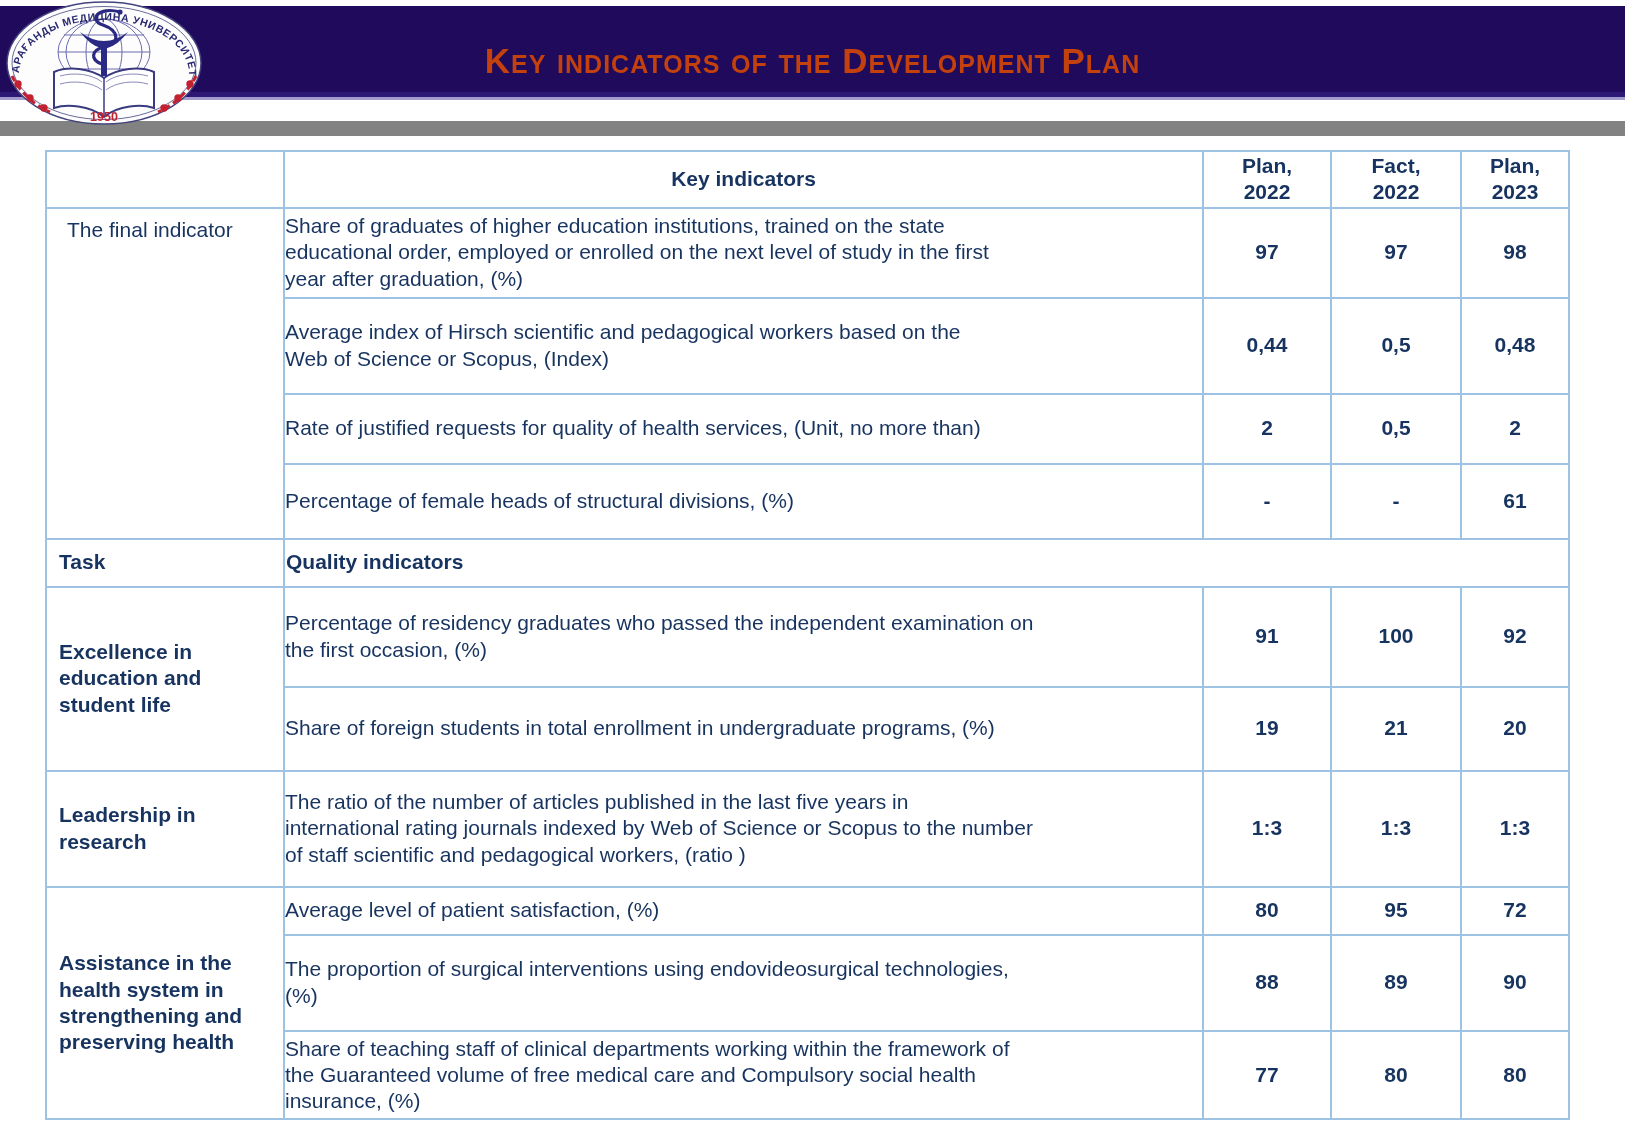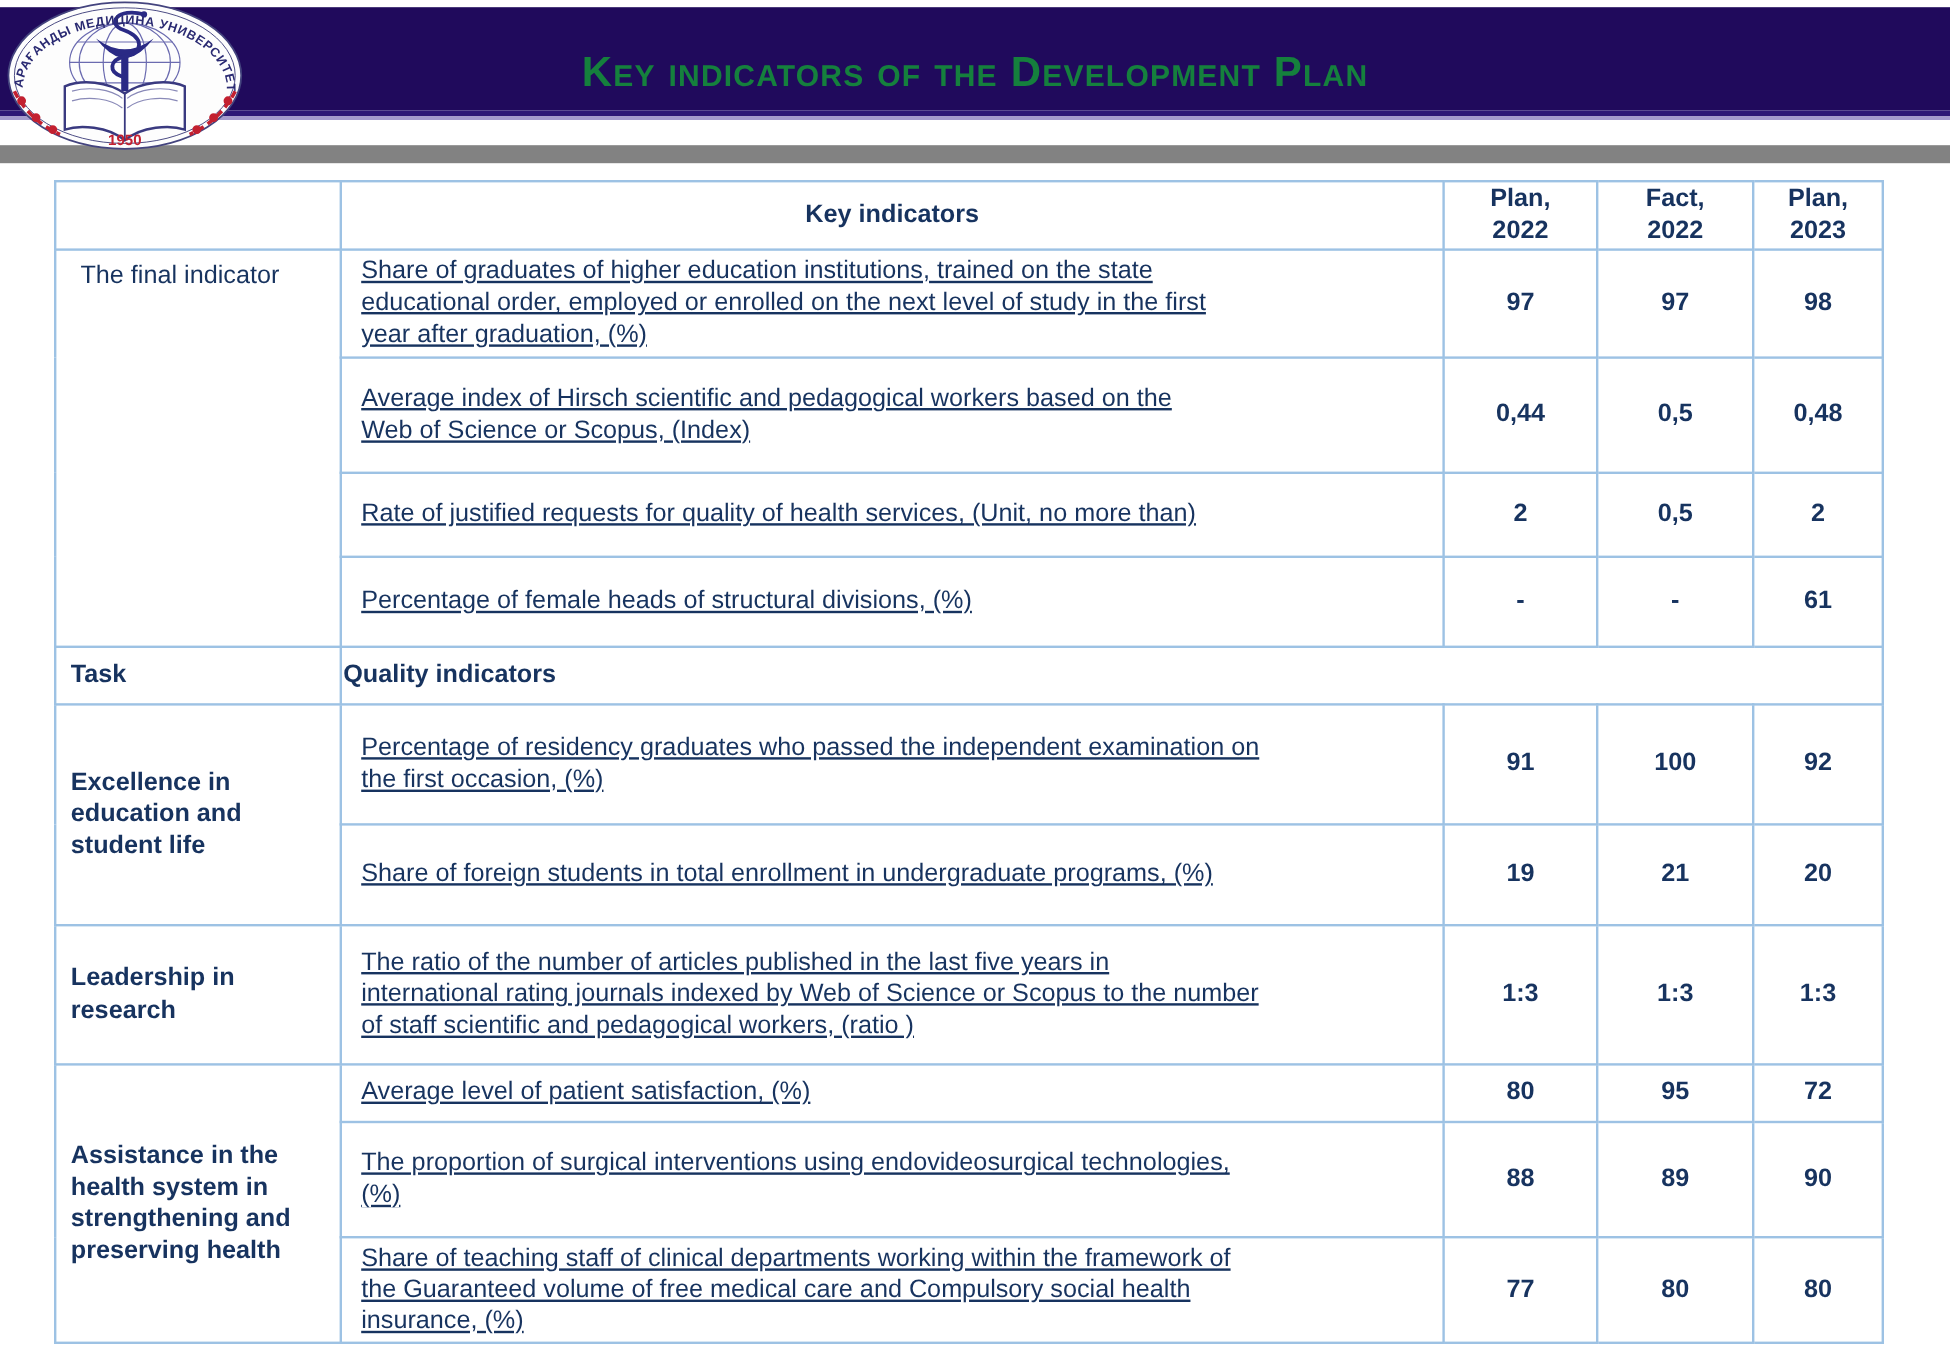--- a/index.html
+++ b/index.html
@@ -7,33 +7,33 @@
     width:1625px;height:1125px;position:relative;background:#ffffff;
     font-family:"Liberation Sans", sans-serif;color:#17335f;overflow:hidden;
   }
   
   .band{position:absolute;top:6px;left:0;width:1625px;height:86px;background:#200a5c;}
   .band-strip{position:absolute;top:92px;left:0;width:1625px;height:5px;background:#2e1876;}
   .band-edge{position:absolute;top:97px;left:0;width:1625px;height:3px;background:#a49bcd;}
   .slide-title{
     position:absolute;top:6px;left:0;width:1625px;height:110px;
     display:flex;align-items:center;justify-content:center;
-    color:#15803d;font-size:35px;font-weight:700;letter-spacing:1px;
+    color:#c2410c;font-size:35px;font-weight:700;letter-spacing:1px;
     font-variant:small-caps;
   }
   .graybar{position:absolute;top:121px;left:0;width:1625px;height:15px;background:#828282;}
   .logo{position:absolute;top:0px;left:4px;width:200px;height:128px;}
   
   .table-wrap{position:absolute;top:150px;left:45px;}
   table{border-collapse:collapse;table-layout:fixed;width:1523px;}
   td,th{border:2px solid #9dc2e4;color:#17335f;font-size:21px;line-height:1.25;overflow:hidden;}
   th{font-weight:700;text-align:center;vertical-align:middle;white-space:pre-line;}
   .cat{font-weight:700;text-align:left;vertical-align:middle;padding:4px 6px 4px 12px;white-space:pre-line;}
   .cat-top{font-weight:400;vertical-align:top;padding-top:8px;padding-left:20px;}
-  .ind{text-align:left;vertical-align:middle;padding:4px 8px 4px 16px;white-space:pre-line;text-decoration:underline;}
+  .ind{text-align:left;vertical-align:middle;padding:4px 8px 4px 0;white-space:pre-line;}
   .val{text-align:center;vertical-align:middle;font-weight:700;}
   .qlabel{font-weight:700;text-align:center;}
   .qlabel .inner{width:919px;text-align:left;}
   
   .hr{height:56px;} .r1{height:90px;} .r2{height:96px;} .r3{height:70px;} .r4{height:75px;}
   .rt{height:48px;} .rq1{height:100px;} .rq2{height:84px;} .rl{height:116px;}
   .ra1{height:48px;} .ra2{height:96px;} .ra3{height:80px;}
 </style>
 </head>
 <body>

